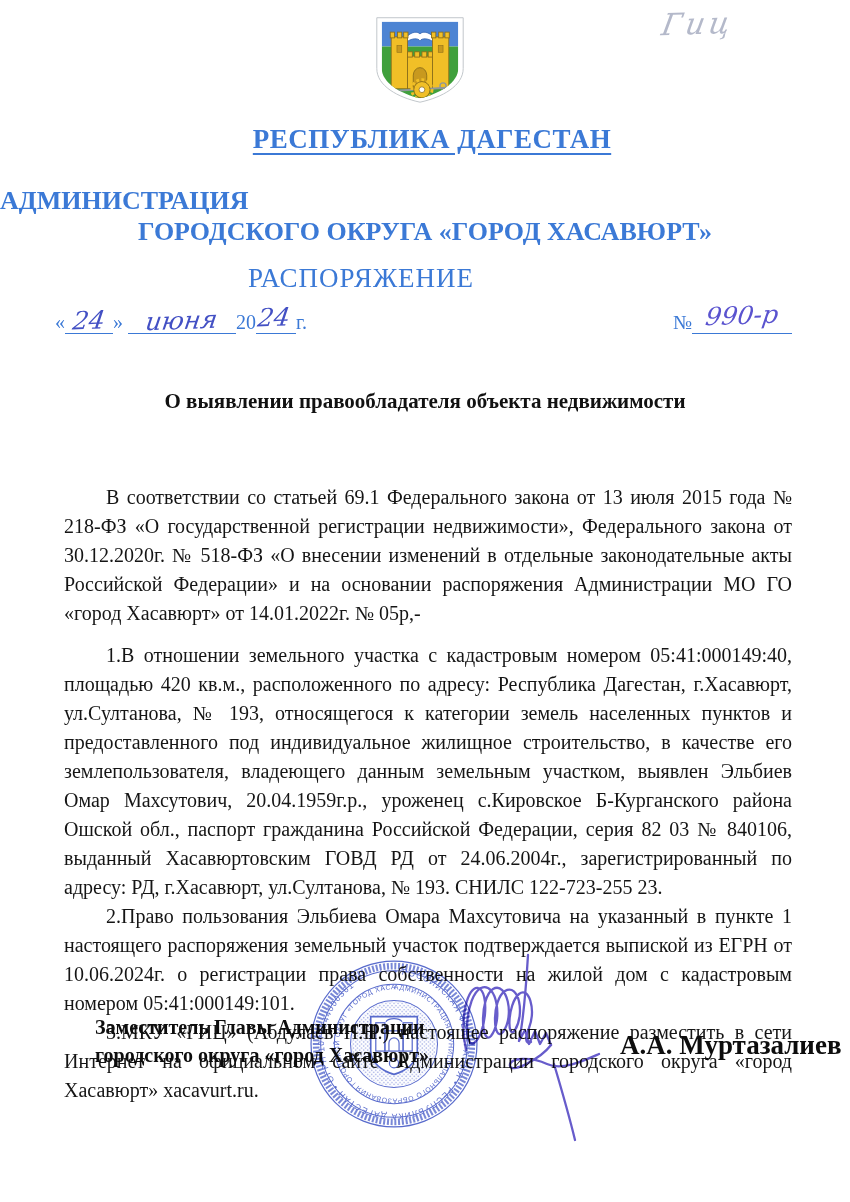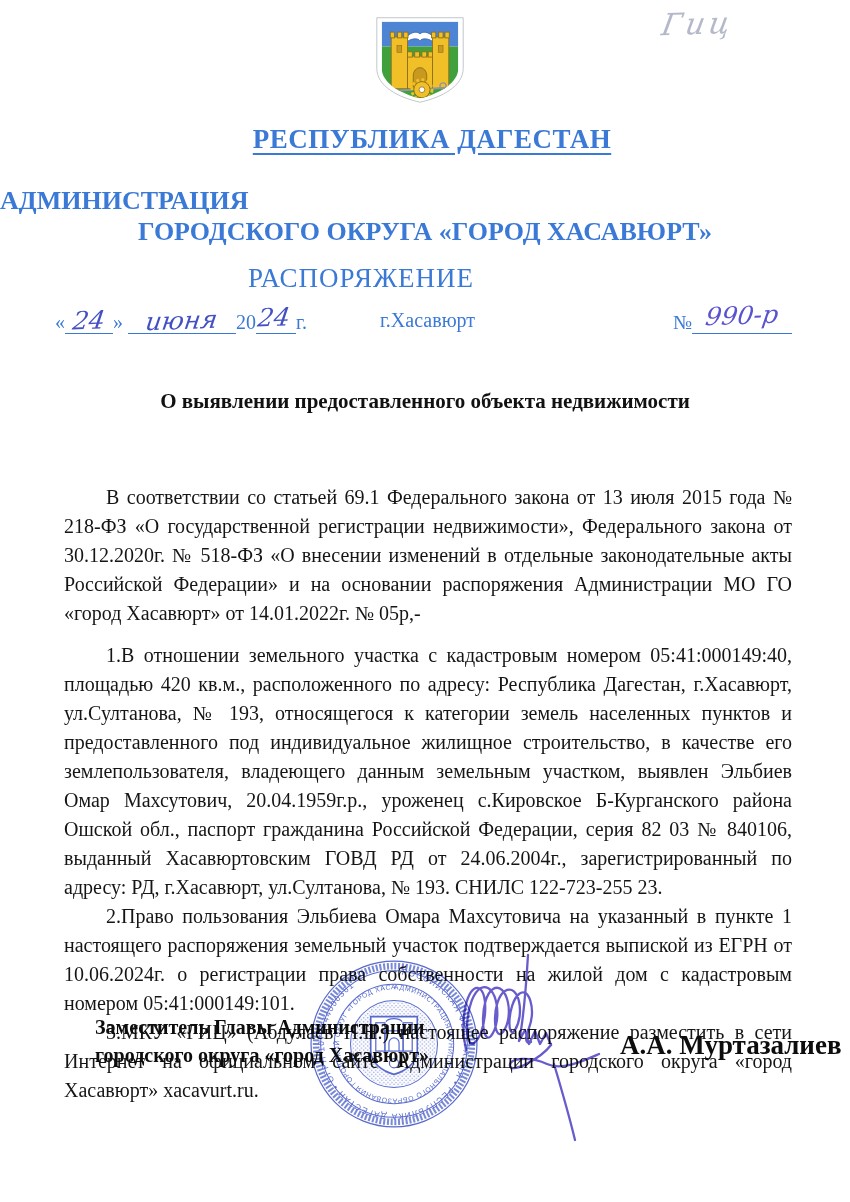--- a/index.html
+++ b/index.html
@@ -103,27 +103,26 @@
 <div id="republic" class="abs blue"><span>РЕСПУБЛИКА ДАГЕСТАН</span></div>
 <div id="admin1" class="abs blue">АДМИНИСТРАЦИЯ</div>
 <div id="admin2" class="abs blue">ГОРОДСКОГО ОКРУГА «ГОРОД ХАСАВЮРТ»</div>
 <div id="doctype" class="abs blue">РАСПОРЯЖЕНИЕ</div>
 
 <div id="dateline" class="abs">
   <span class="dl-left blue">
     <span>«</span><span class="uline w45"><span class="hw">24</span></span><span>»</span>
     <span class="uline w105"><span class="hw">июня</span></span><span>20</span><span class="uline w38"><span class="hw hw-year">24</span></span><span>г.</span>
   </span>
-  <span class="dl-city blue">г.Хасавюрт</span>
   <span class="dl-num blue">
     <span>№</span><span class="uline w95"><span class="hw hw-num">990-р</span></span>
   </span>
 </div>
 
-<div id="doc-title" class="abs">О выявлении предоставленного объекта недвижимости</div>
+<div id="doc-title" class="abs">О выявлении правообладателя объекта недвижимости</div>
 
 <div id="body-text" class="abs">
   <p>В соответствии со статьей 69.1 Федерального закона от 13 июля 2015 года № 218-ФЗ «О государственной регистрации недвижимости», Федерального закона от 30.12.2020г. № 518-ФЗ «О внесении изменений в отдельные законодательные акты Российской Федерации» и на основании распоряжения Администрации МО ГО «город Хасавюрт» от 14.01.2022г. № 05р,-</p>
   <p class="gap">1.В отношении земельного участка с кадастровым номером 05:41:000149:40, площадью 420 кв.м., расположенного по адресу: Республика Дагестан, г.Хасавюрт, ул.Султанова, № 193, относящегося к категории земель населенных пунктов и предоставленного под индивидуальное жилищное строительство, в качестве его землепользователя, владеющего данным земельным участком, выявлен Эльбиев Омар Махсутович, 20.04.1959г.р., уроженец с.Кировское Б-Курганского района Ошской обл., паспорт гражданина Российской Федерации, серия 82 03 № 840106, выданный Хасавюртовским ГОВД РД от 24.06.2004г., зарегистрированный по адресу: РД, г.Хасавюрт, ул.Султанова, № 193. СНИЛС 122-723-255 23.</p>
   <p>2.Право пользования Эльбиева Омара Махсутовича на указанный в пункте 1 настоящего распоряжения земельный участок подтверждается выпиской из ЕГРН от 10.06.2024г. о регистрации права собственности на жилой дом с кадастровым номером 05:41:000149:101.</p>
   <p>3.МКУ «ГИЦ» (Абдулаев Н.Н.) настоящее распоряжение разместить в сети Интернет на официальном сайте Администрации городского округа «город Хасавюрт» xacavurt.ru.</p>
 </div>
 
 <div id="sig-position" class="abs">
   <div>Заместитель Главы Администрации</div>

